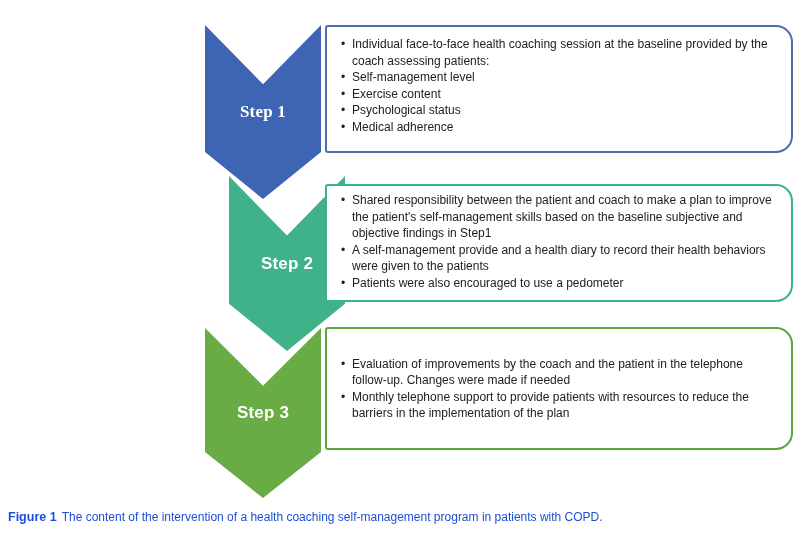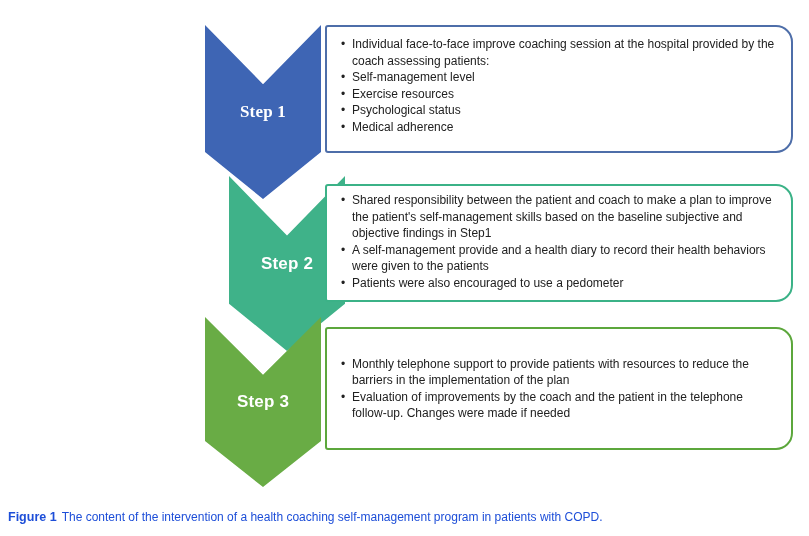--- a/index.html
+++ b/index.html
@@ -17,21 +17,21 @@
   }
   
   .chevron {
     position: absolute;
     left: 205px;
     width: 116px;
     clip-path: polygon(0 0, 50% 34%, 100% 0, 100% 73%, 50% 100%, 0 73%);
   }
   .chevron-1 { top: 25px;  height: 174px; }
   .chevron-2 { top: 176px; height: 175px; }
-  .chevron-3 { top: 317px; height: 170px; }
+  .chevron-3 { top: 328px; height: 170px; }
   .step-label {
     position: absolute;
     top: 50%;
     left: 0;
     right: 0;
     transform: translateY(-52%);
     text-align: center;
     color: #ffffff;
     font-size: 17px;
     font-weight: bold;
@@ -84,23 +84,23 @@
 </head>
 <body>
 
 <div class="canvas">
 
   <div class="chevron chevron-1" style="background-color: rgb(62, 101, 180); font-family: Liberation Serif, serif;">
     <div class="step-label">Step 1</div>
   </div>
   <div class="stepbox box-1" style="border-color: rgb(78, 110, 169);">
     <ul class="bullets">
-        <li>Individual face-to-face improve coaching session at the hospital provided by the coach assessing patients:</li>
+        <li>Individual face-to-face health coaching session at the baseline provided by the coach assessing patients:</li>
         <li>Self-management level</li>
-        <li>Exercise resources</li>
+        <li>Exercise content</li>
         <li>Psychological status</li>
         <li>Medical adherence</li>
       </ul>
   </div>
 
   <div class="chevron chevron-2" style="background-color: rgb(63, 178, 137); margin-left: 24px;">
     <div class="step-label">Step 2</div>
   </div>
   <div class="stepbox box-2" style="border-color: rgb(59, 178, 135);">
     <ul class="bullets">
@@ -108,22 +108,22 @@
         <li>A self-management provide and a health diary to record their health behaviors were given to the patients</li>
         <li>Patients were also encouraged to use a pedometer</li>
       </ul>
   </div>
 
   <div class="chevron chevron-3" style="background-color: rgb(105, 172, 69);">
     <div class="step-label">Step 3</div>
   </div>
   <div class="stepbox box-3" style="border-color: rgb(92, 167, 60);">
     <ul class="bullets">
+        <li>Evaluation of improvements by the coach and the patient in the telephone follow-up. Changes were made if needed</li>
         <li>Monthly telephone support to provide patients with resources to reduce the barriers in the implementation of the plan</li>
-        <li>Evaluation of improvements by the coach and the patient in the telephone follow-up. Changes were made if needed</li>
       </ul>
   </div>
 
   <div class="caption">
     <span class="cap-label">Figure 1</span><span>The content of the intervention of a health coaching self-management program in patients with COPD.</span>
   </div>
 
 </div>
 
 </body></html>

